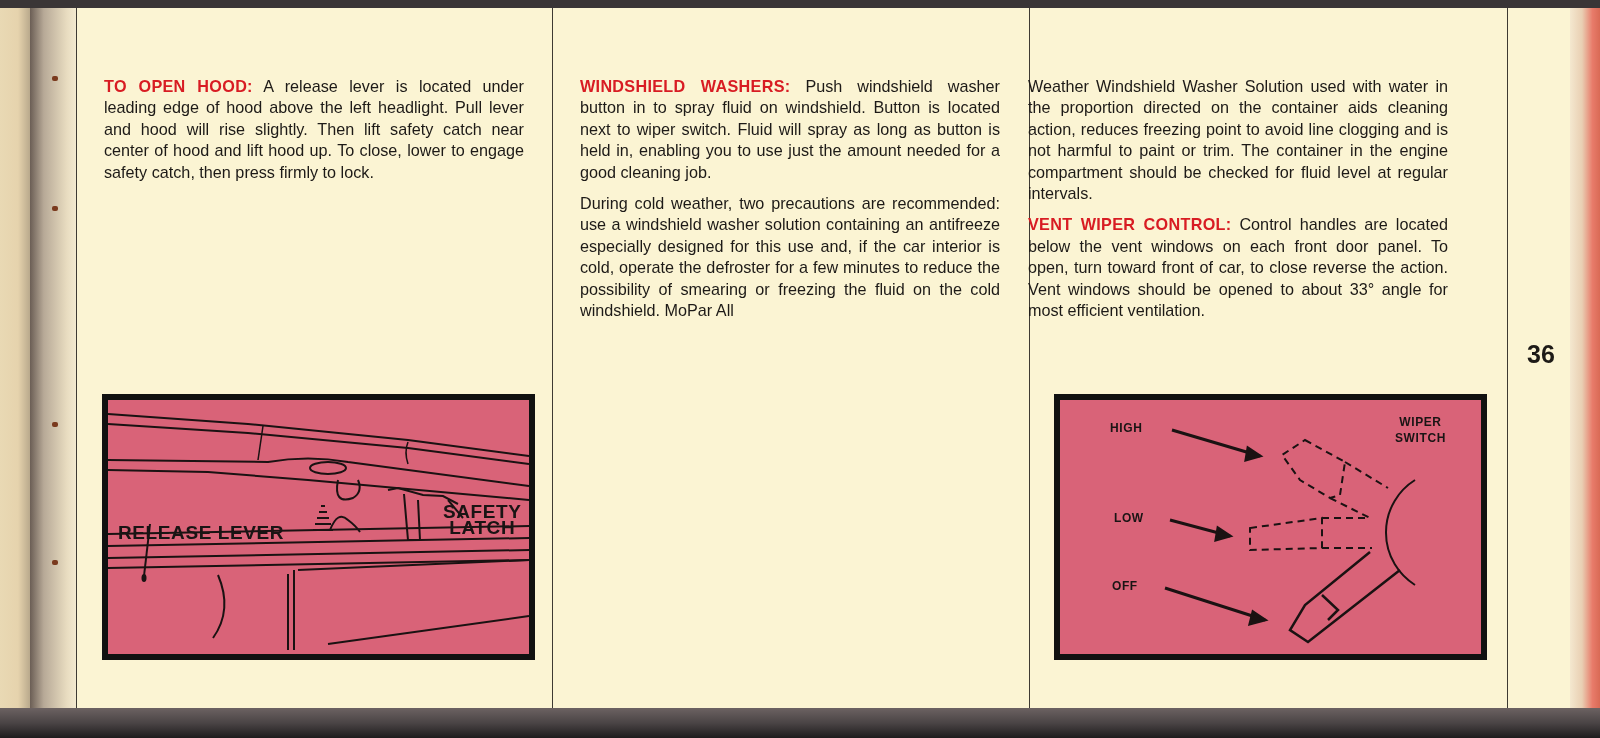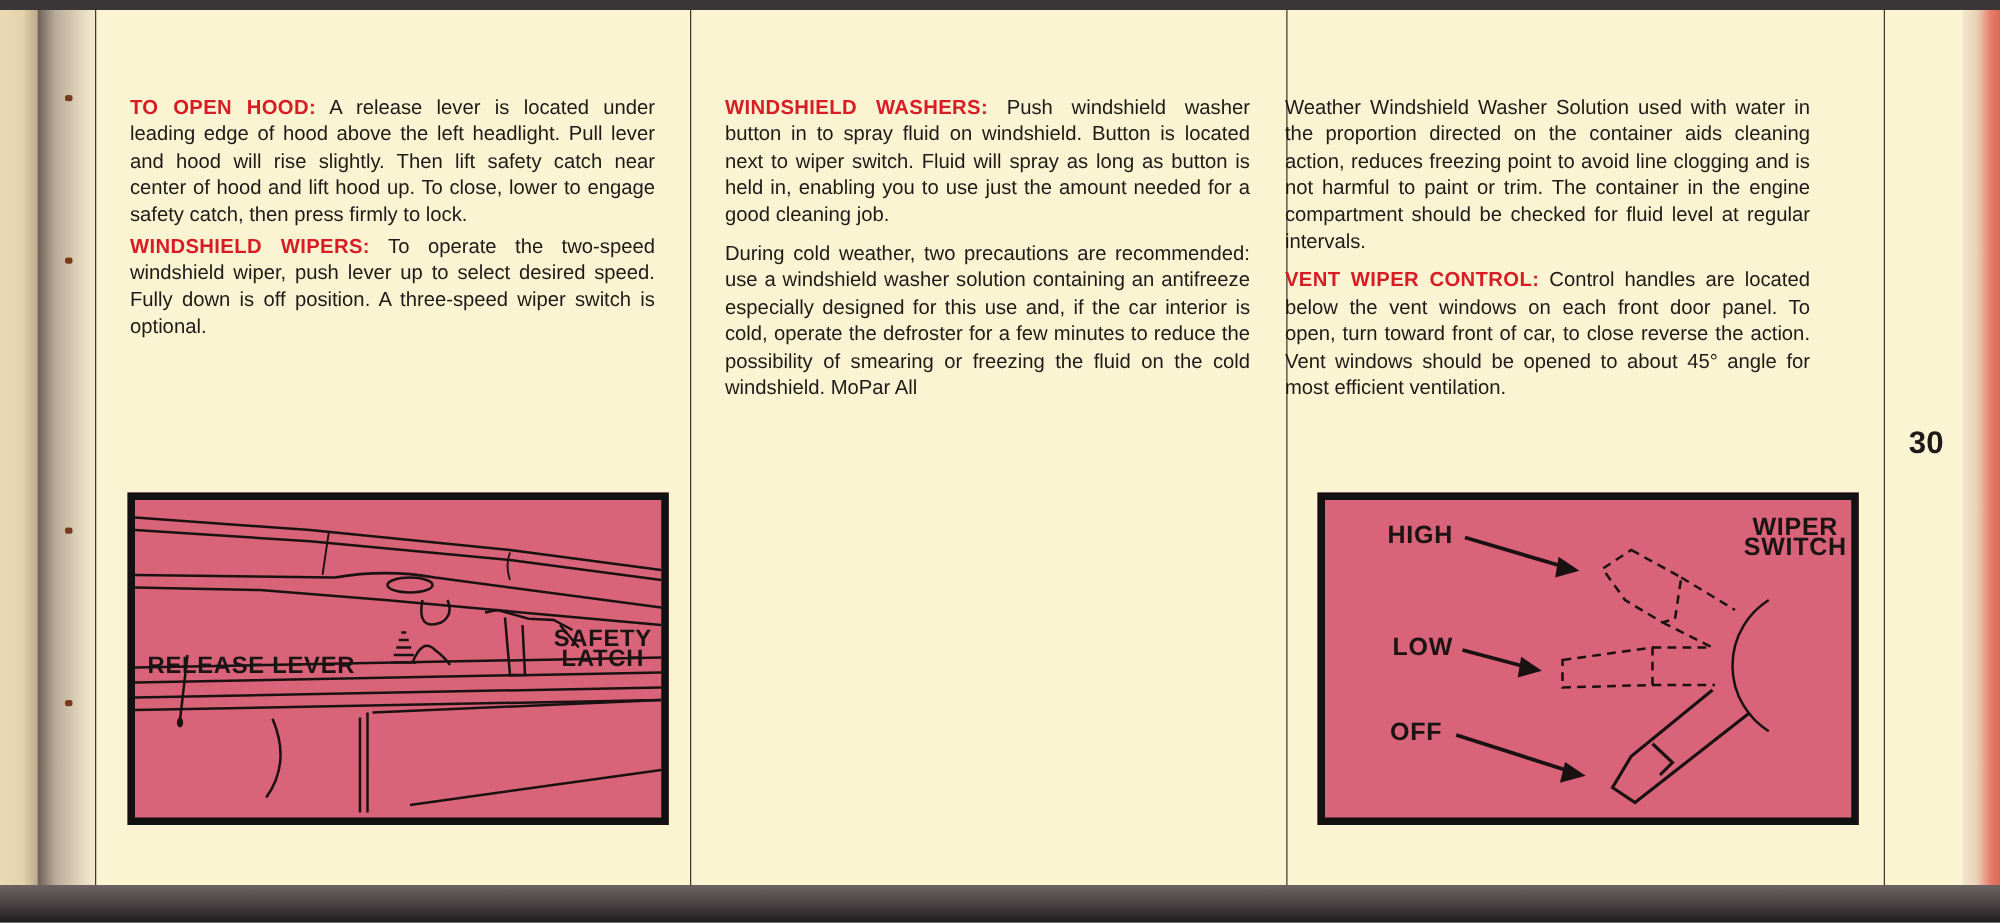--- a/index.html
+++ b/index.html
@@ -44,21 +44,21 @@
     font-size: 25px; font-weight: bold; color: #1d1a17;
   }
   .figure {
     position: absolute; background: #d96378; border: 6px solid #111;
     box-sizing: border-box; overflow: hidden;
   }
   .fig-label {
     position: absolute; font-weight: bold; color: #1a1414; font-size: 19px;
     letter-spacing: 0.6px; line-height: 16px; text-align: center;
   }
-  .fig-label.big { font-size: 20px; }
+  .fig-label.big { font-size: 12px; }
   svg { position: absolute; left: 0; top: 0; }
 </style>
 </head>
 <body>
 
 <div class="page"></div>
 <div class="left-edge"></div>
 <div class="gutter">
   <div class="binding-dot" style="top:68px"></div>
   <div class="binding-dot" style="top:198px"></div>
@@ -66,34 +66,33 @@
   <div class="binding-dot" style="top:552px"></div>
 </div>
 <div class="vline" style="left:76px"></div>
 <div class="vline" style="left:552px"></div>
 <div class="vline" style="left:1029px"></div>
 <div class="vline" style="left:1507px"></div>
 <div class="right-edge"></div>
 
 <div class="col" style="left:104px">
   <p class="tight"><span class="head">TO OPEN HOOD:</span><span> A release lever is located under leading edge of hood above the left headlight. Pull lever and hood will rise slightly. Then lift safety catch near center of hood and lift hood up. To close, lower to engage safety catch, then press firmly to lock.</span></p>
-  <p><span class="head">WINDSHIELD WIPERS:</span><span> To operate the two-speed windshield wiper, push lever up to select desired speed. Fully down is off position. A three-speed wiper switch is optional.</span></p>
 </div>
 
 <div class="col" style="left:580px">
   <p><span class="head">WINDSHIELD WASHERS:</span><span> Push windshield washer button in to spray fluid on windshield. Button is located next to wiper switch. Fluid will spray as long as button is held in, enabling you to use just the amount needed for a good cleaning job.</span></p>
   <p><span>During cold weather, two precautions are recommended: use a windshield washer solution containing an antifreeze especially designed for this use and, if the car interior is cold, operate the defroster for a few minutes to reduce the possibility of smearing or freezing the fluid on the cold windshield. MoPar All</span></p>
 </div>
 
 <div class="col" style="left:1028px">
   <p><span>Weather Windshield Washer Solution used with water in the proportion directed on the container aids cleaning action, reduces freezing point to avoid line clogging and is not harmful to paint or trim. The container in the engine compartment should be checked for fluid level at regular intervals.</span></p>
-  <p><span class="head">VENT WIPER CONTROL:</span><span> Control handles are located below the vent windows on each front door panel. To open, turn toward front of car, to close reverse the action. Vent windows should be opened to about 45° angle for most efficient ventilation.</span></p>
+  <p><span class="head">VENT WIPER CONTROL:</span><span> Control handles are located below the vent windows on each front door panel. To open, turn toward front of car, to close reverse the action. Vent windows should be opened to about 33° angle for most efficient ventilation.</span></p>
 </div>
 
-<div class="page-num">30</div>
+<div class="page-num">36</div>
 
 <div class="figure" style="left:102px; top:394px; width:433px; height:266px;">
   <svg width="421" height="254" viewBox="0 0 421 254">
     <g stroke="#1a1212" stroke-width="2" fill="none">
       <path d="M0 14 L140 24 L300 40 L421 56"></path>
       <path d="M0 24 L140 33 L300 48 L421 64"></path>
       <path d="M0 60 L160 62 Q200 55 240 62 L421 86"></path>
       <path d="M0 70 L100 72 Q150 76 200 80 L421 100"></path>
       <path d="M155 26 L150 60" stroke-width="1.5"></path>
       <path d="M300 42 Q296 52 300 64" stroke-width="1.5"></path>

